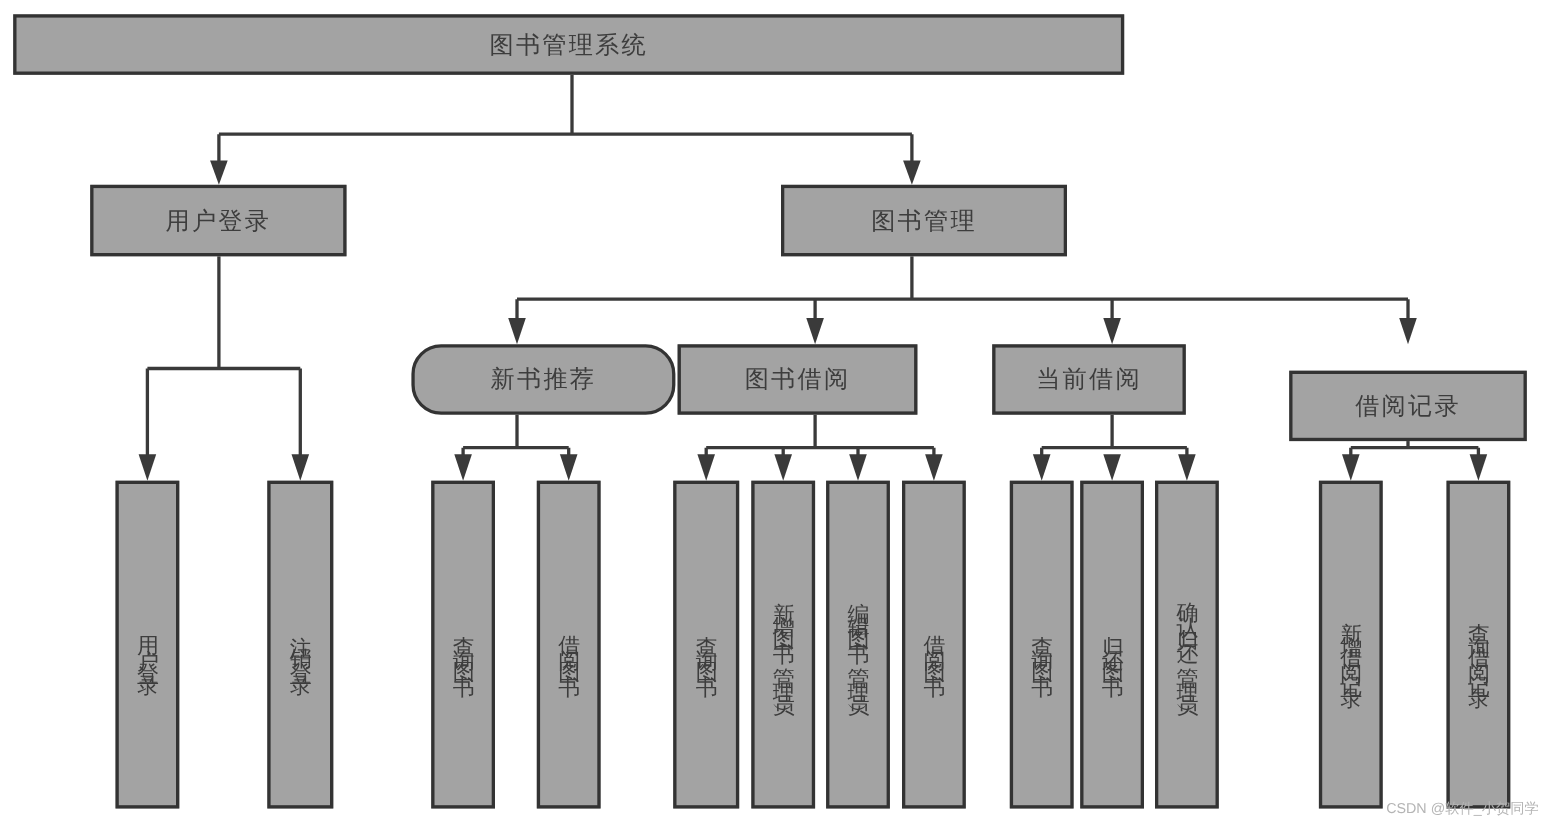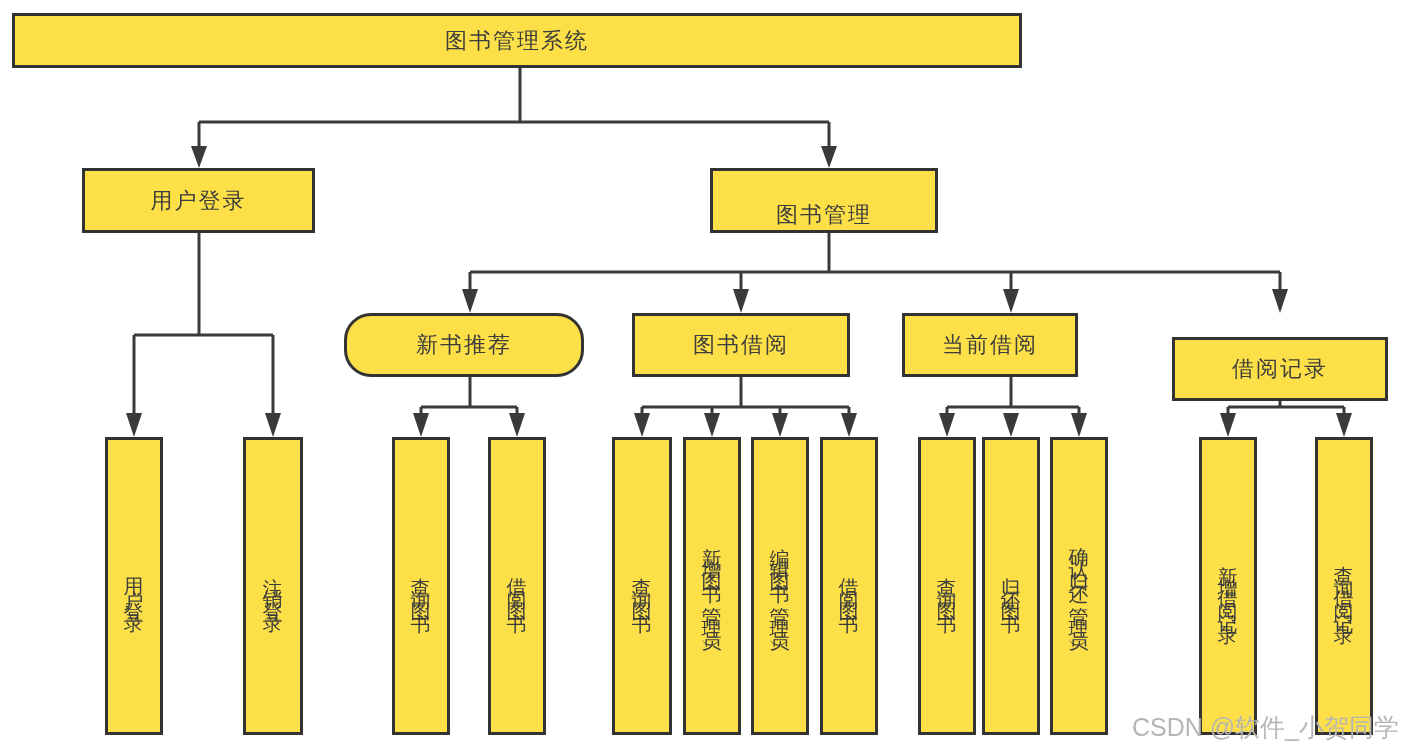--- a/index.html
+++ b/index.html
@@ -25,21 +25,21 @@
     width: 1405px; height: 747px;
     color: var(--line);
     z-index: 1;
   }
   svg.connectors path { stroke: currentColor; stroke-width: 3; fill: none; }
   svg.connectors polygon { fill: currentColor; stroke: none; }
   .node {
     position: absolute;
     box-sizing: border-box;
     border: 3px solid var(--box_border);
-    background: #fde047;
+    background: #a3a3a3;
     display: flex;
     align-items: center;
     justify-content: center;
     z-index: 2;
   }
   .node.h {
     font-size: 22px;
     letter-spacing: 2px;
     white-space: nowrap;
   }
@@ -47,44 +47,44 @@
   .node.leaf .vtext {
     writing-mode: vertical-rl;
     text-orientation: mixed;
     font-size: 20px;
     letter-spacing: 12px;
     line-height: 1;
   }
   
   .n-root            { left: 12px;   top: 13px;  width: 1010px; height: 55px; }
   .n-user-login      { left: 82px;   top: 168px; width: 233px;  height: 65px; }
-  .n-book-mgmt       { left: 710px;  top: 168px; width: 228px;  height: 65px; align-items: flex-end; }
-  .n-new-book-rec    { left: 344px;  top: 313px; width: 240px;  height: 64px; border-radius: 27px; }
-  .n-book-borrow     { left: 632px;  top: 313px; width: 218px;  height: 64px; }
+  .n-book-mgmt       { left: 710px;  top: 168px; width: 260px;  height: 65px; }
+  .n-new-book-rec    { left: 374px;  top: 313px; width: 240px;  height: 64px; border-radius: 27px; }
+  .n-book-borrow     { left: 616px;  top: 313px; width: 218px;  height: 64px; }
   .n-current-borrow  { left: 902px;  top: 313px; width: 176px;  height: 64px; }
   .n-borrow-records  { left: 1172px; top: 313px; width: 216px;  height: 64px; margin-top: 24px; }
   
   .n-leaf-user-login { left: 105px;  width: 58px; }
   .n-leaf-logout     { left: 243px;  width: 60px; }
   .n-leaf-nb-query   { left: 392px;  width: 58px; }
   .n-leaf-nb-borrow  { left: 488px;  width: 58px; }
   .n-leaf-bb-query   { left: 612px;  width: 60px; }
   .n-leaf-bb-add     { left: 683px;  width: 58px; }
   .n-leaf-bb-edit    { left: 751px;  width: 58px; }
   .n-leaf-bb-borrow  { left: 820px;  width: 58px; }
   .n-leaf-cb-query   { left: 918px;  width: 58px; }
   .n-leaf-cb-return  { left: 982px;  width: 58px; }
   .n-leaf-cb-confirm { left: 1050px; width: 58px; }
   .n-leaf-br-add     { left: 1199px; width: 58px; }
   .n-leaf-br-query   { left: 1315px; width: 58px; }
   .watermark {
     position: absolute;
     right: 6px;
     bottom: 3px;
-    font-size: 25px;
+    font-size: 13px;
     color: var(--watermark);
     z-index: 3;
     white-space: nowrap;
   }
 </style>
 </head>
 <body>
 
 <div class="stage">
 

